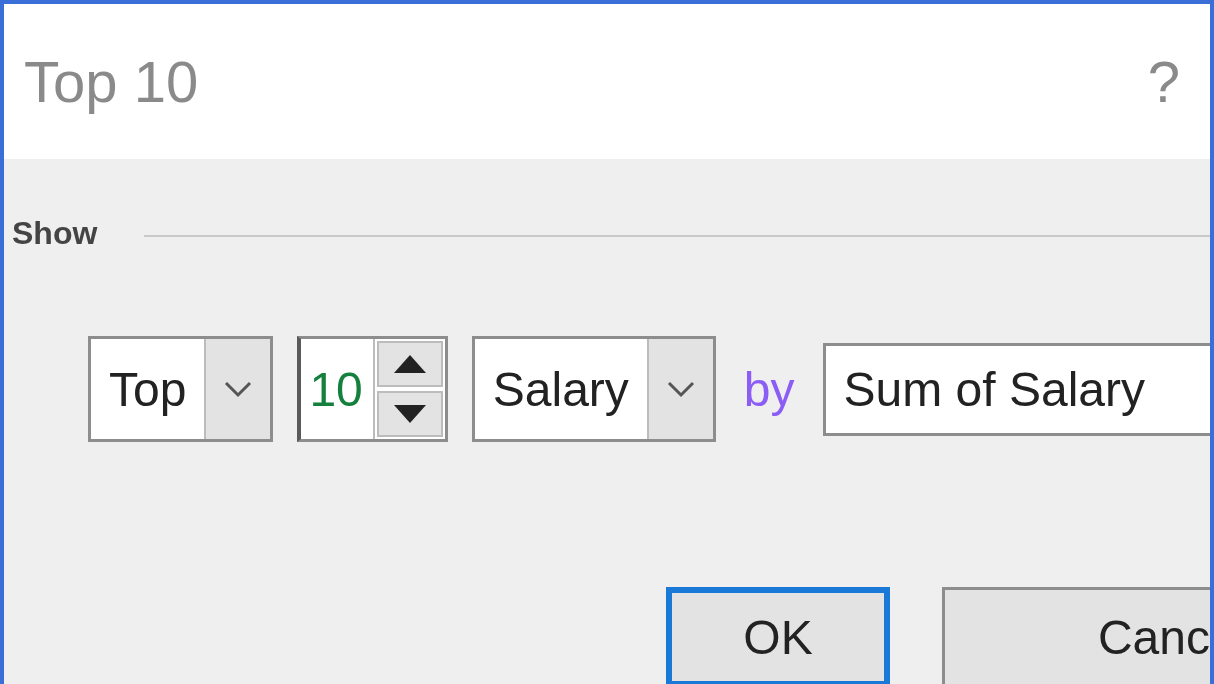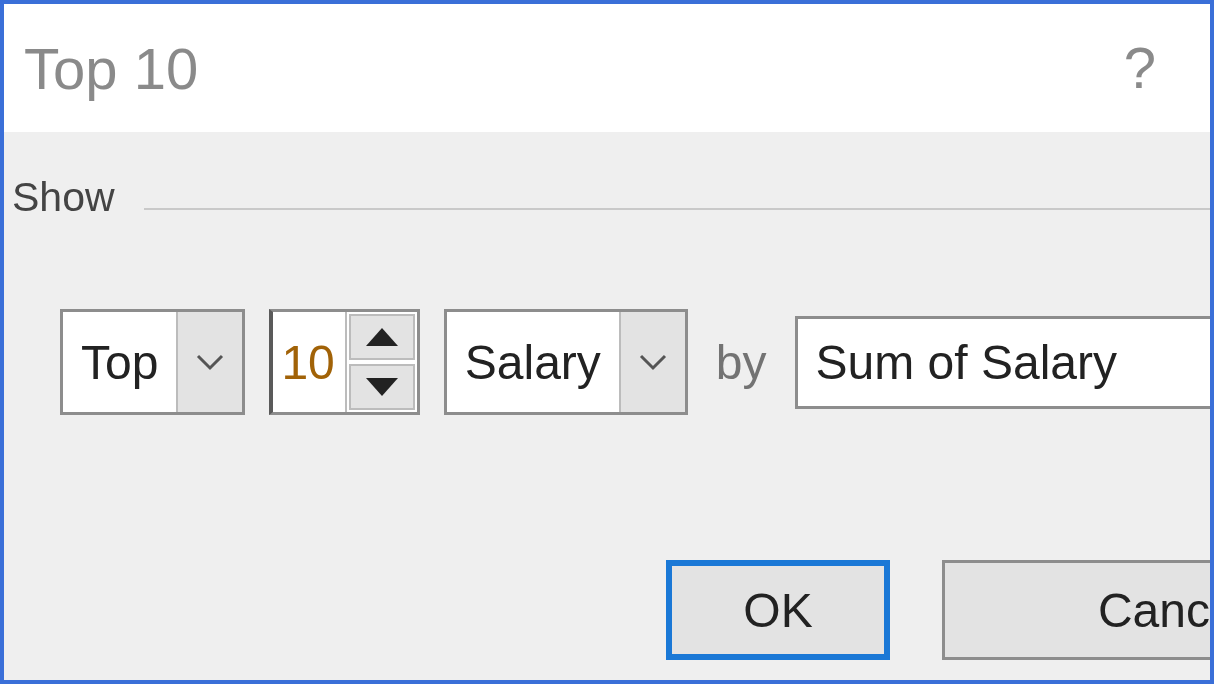--- a/index.html
+++ b/index.html
@@ -15,26 +15,26 @@
       overflow: hidden;
     }
     .dialog {
       width: 1214px;
       height: 684px;
       border: 4px solid #3a6fd8;
       background: #fff;
       position: relative;
     }
     .titlebar {
-      height: 128px;
+      height: 155px;
       background: #fff;
       display: flex;
       align-items: center;
       justify-content: space-between;
-      padding: 0 44px 0 20px;
+      padding: 0 20px 0 20px;
       gap: 43px;
     }
     .title {
       font-size: 58px;
       color: #8a8a8a;
       font-weight: 400;
     }
     .help-icon {
       font-size: 58px;
       color: #8a8a8a;
@@ -42,42 +42,43 @@
       line-height: 1;
       padding-right: 10px;
     }
     .body {
       background: #efefef;
       height: calc(100% - 128px);
       padding: 0;
       position: relative;
     }
     .fieldset-label {
-      font-size: 41px;
+      font-size: 32px;
       color: #444;
       position: absolute;
-      top: 42px;
+      top: 56px;
       left: 8px;
       background: #efefef;
       padding-right: 12px;
       z-index: 2;
+      font-weight: bold;
     }
     .fieldset-line {
       position: absolute;
       top: 76px;
       left: 140px;
       right: 0;
       height: 2px;
       background: #c9c9c9;
       z-index: 1;
     }
     .controls-row {
       position: absolute;
       top: 175px;
-      left: 56px;
+      left: 84px;
       right: 0;
       display: flex;
       align-items: center;
       gap: 24px;
       height: 110px;
     }
     
     .combo {
       display: flex;
       height: 106px;
@@ -114,21 +115,21 @@
       height: 106px;
       border: 3px solid #8d8d8d;
       background: #fff;
       border-left: 4px solid #5a5a5a;
     }
     .spinner-text {
       display: flex;
       align-items: center;
       padding: 0 10px 0 8px;
       font-size: 48px;
-      color: #a16207;
+      color: #15803d;
       min-width: 64px;
     }
     .spinner-btns {
       width: 72px;
       display: flex;
       flex-direction: column;
       border-left: 2px solid #bcbcbc;
     }
     .spin-btn {
       flex: 1;
@@ -148,21 +149,21 @@
       border-right: 16px solid transparent;
       border-bottom: 18px solid #222;
     }
     .tri-down {
       border-left: 16px solid transparent;
       border-right: 16px solid transparent;
       border-top: 18px solid #222;
     }
     .by-label {
       font-size: 48px;
-      color: #737373;
+      color: #8b5cf6;
       padding: 0 4px;
     }
     .textfield {
       flex: 1;
       height: 93px;
       border: 3px solid #8d8d8d;
       border-right: none;
       background: #fff;
       display: flex;
       align-items: center;

